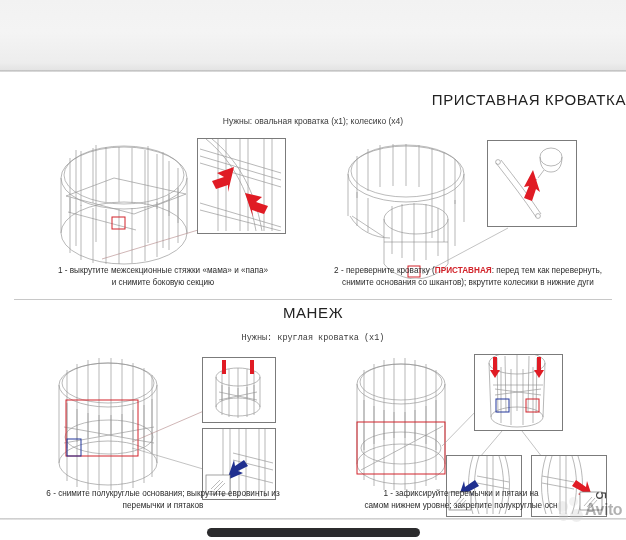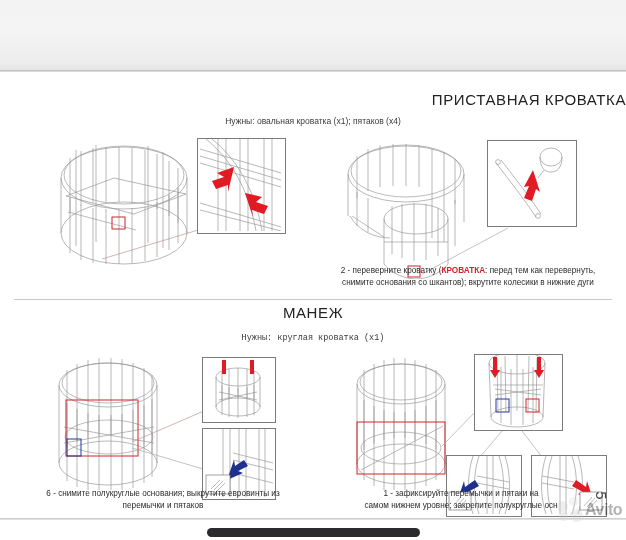--- a/index.html
+++ b/index.html
@@ -92,21 +92,21 @@
 
   <div class="top-band"></div>
   <div class="top-band-rule"></div>
 
   <div class="sheet">
 
     <div>
 
       <div style="position:absolute;left:0;top:19px;width:626px;text-align:right;" class="section-title">ПРИСТАВНАЯ КРОВАТКА</div>
 
-      <div style="position:absolute;left:0;top:44px;width:626px;" class="section-sub">Нужны: овальная кроватка (x1); пятаков (x4)</div>
+      <div style="position:absolute;left:0;top:44px;width:626px;" class="section-sub">Нужны: овальная кроватка (x1); колесико (x4)</div>
 
       <svg style="position:absolute;left:36px;top:62px;" width="180" height="140" viewBox="0 0 180 140">
 
         <ellipse class="ln" cx="88" cy="44" rx="63" ry="31"></ellipse>
         <ellipse class="ln2" cx="88" cy="41" rx="60" ry="29"></ellipse>
 
         <ellipse class="ln" cx="88" cy="99" rx="63" ry="31"></ellipse>
 
         <path class="ln" d="M25,44 L25,99"></path>
         <path class="ln" d="M151,44 L151,99"></path>
@@ -239,24 +239,26 @@
           <path class="ln" d="M56,29 L50,37"></path>
           <path class="ln" d="M49,38 L45,43"></path>
 
           <g class="ar-red">
             <path d="M45,29 L36,46 L41,45 L36,57 L44,60 L48,48 L52,51 Z"></path>
           </g>
         </svg>
       </div>
 
       <div class="caption" style="position:absolute;left:18px;top:193px;width:290px;">
+        <div>1 - выкрутите межсекционные стяжки «мама» и «папа»</div>
+        <div>и снимите боковую секцию</div>
       </div>
 
       <div class="caption" style="position:absolute;left:316px;top:193px;width:304px;">
-        <div><span>2 - переверните кроватку (</span><span class="warn">КРОВАТКА</span><span>: перед тем как перевернуть,</span></div>
+        <div><span>2 - переверните кроватку (</span><span class="warn">ПРИСТАВНАЯ</span><span>: перед тем как перевернуть,</span></div>
         <div>снимите основания со шкантов); вкрутите колесики в нижние дуги</div>
       </div>
     </div>
 
     <div class="divider" style="top:227px;"></div>
 
     <div>
 
       <div style="position:absolute;left:0;top:232px;width:626px;" class="section-title">МАНЕЖ</div>
 

